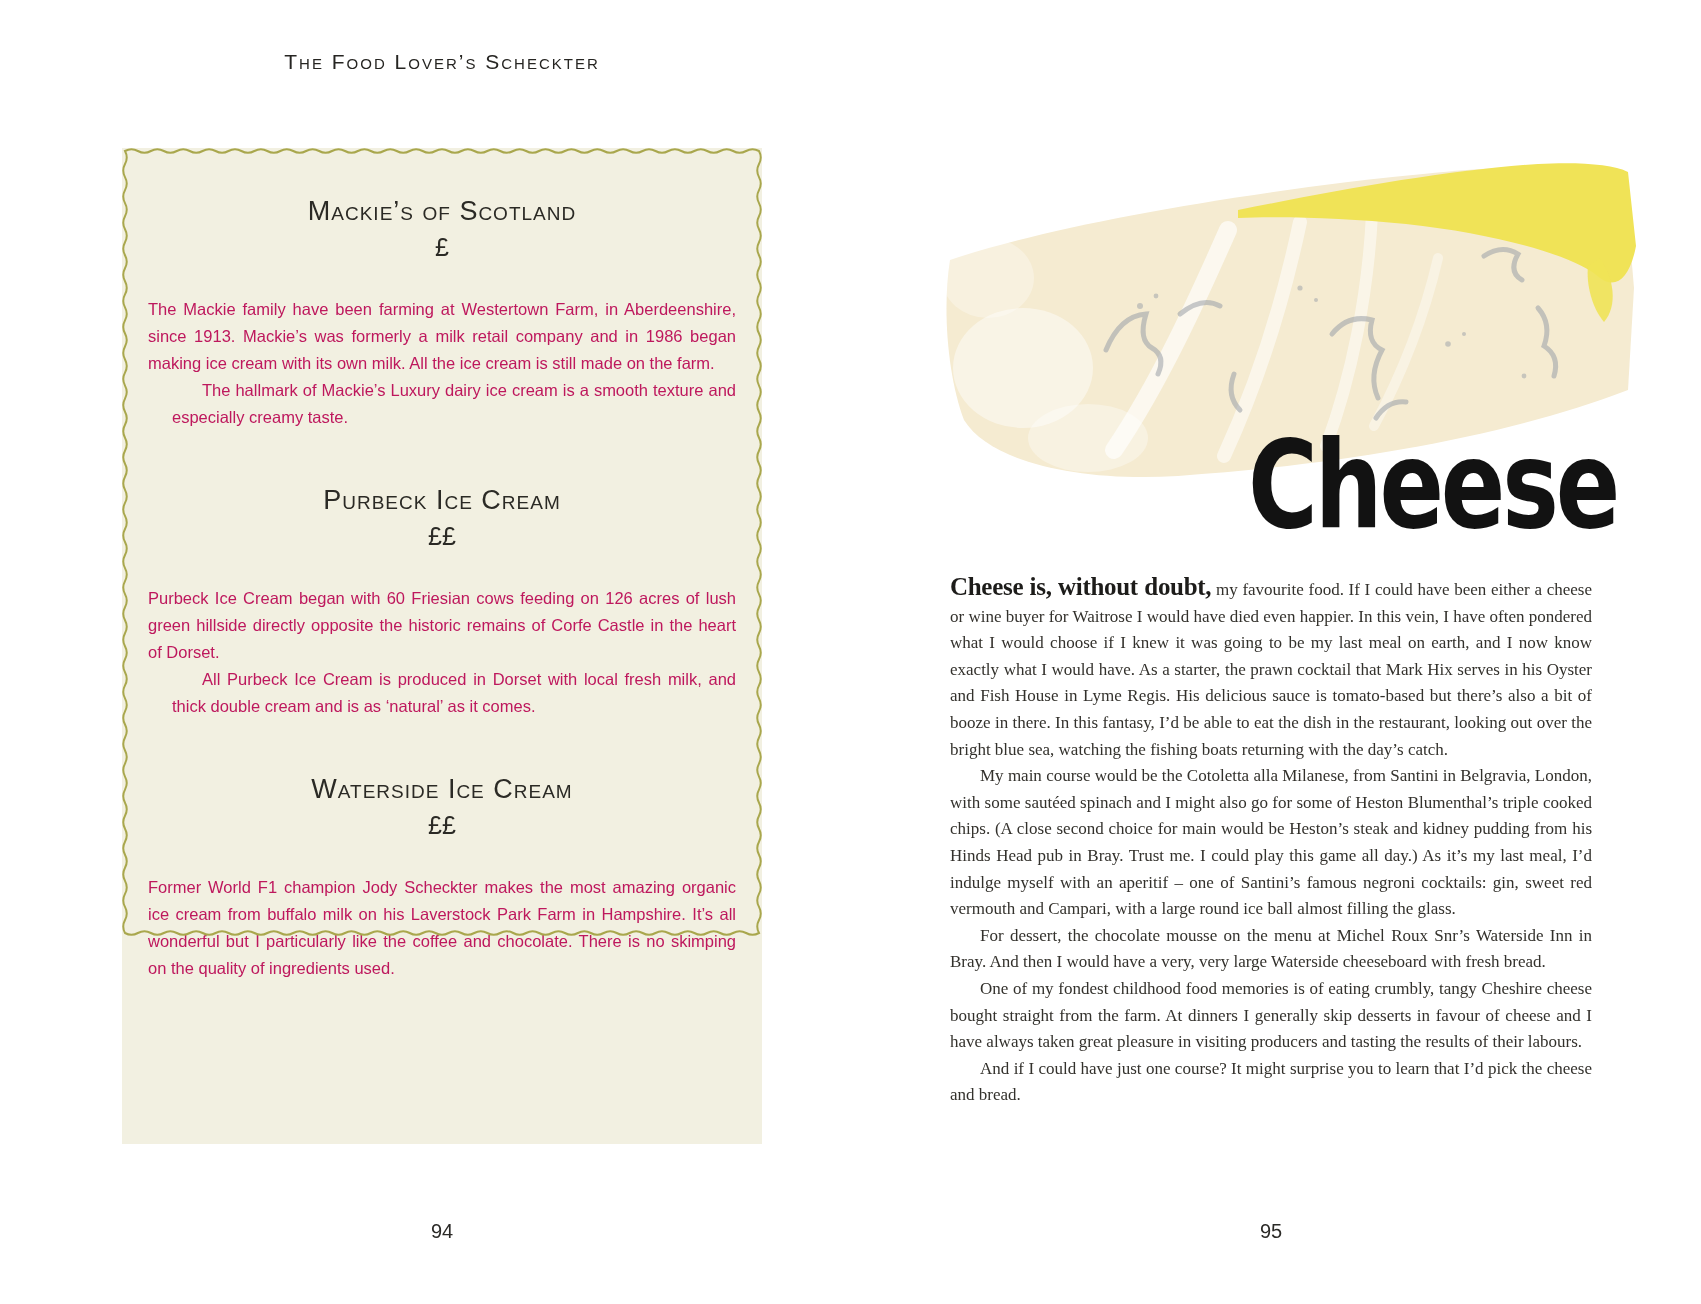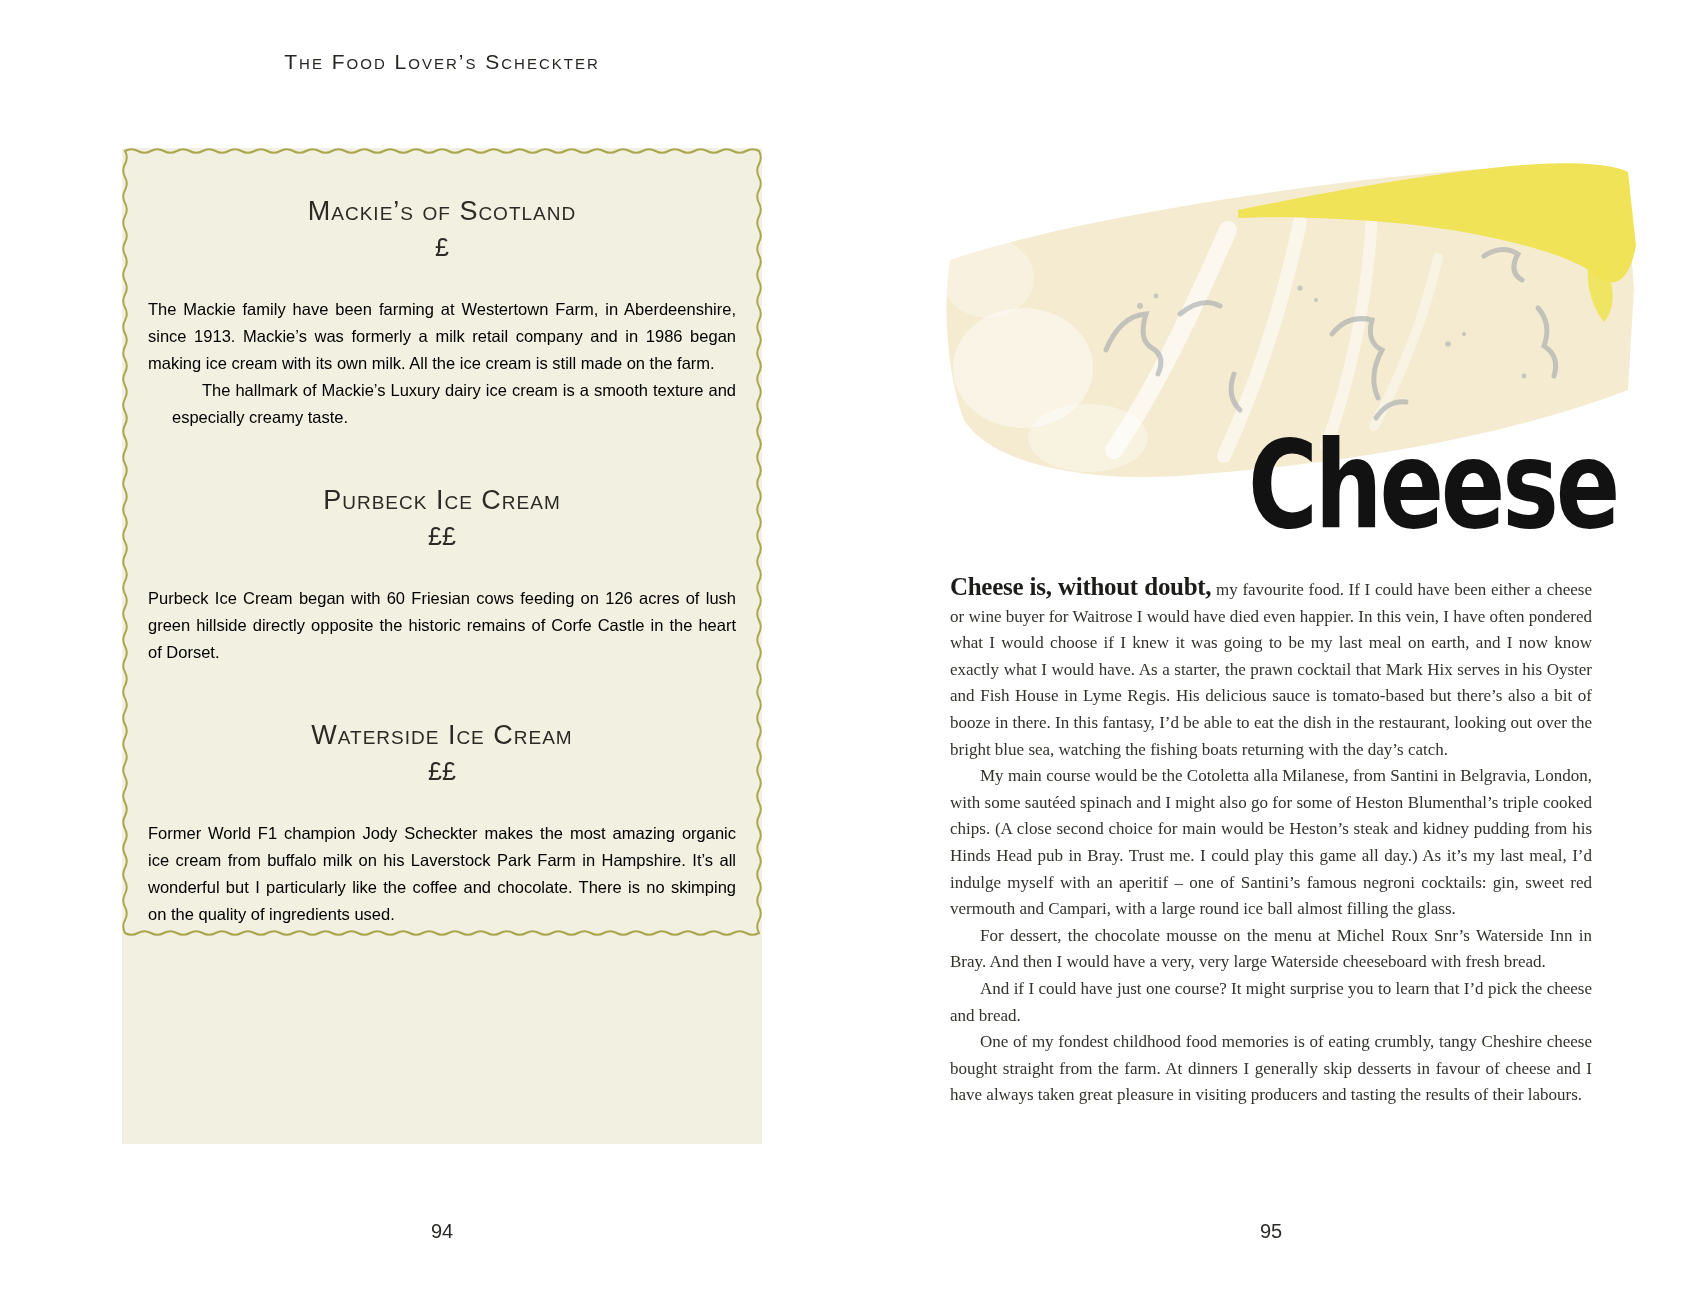--- a/index.html
+++ b/index.html
@@ -54,21 +54,21 @@
     font-size: 25px;
     color: #2b2a25;
     margin: 6px 0 0 0;
   }
   .producer-body { margin-top: 34px; }
   .producer-body p {
     margin: 0;
     font-size: 16.5px;
     line-height: 27px;
     text-align: justify;
-    color: #000000;
+    color: #be185d;
   }
   .producer-body p + p { text-indent: 30px; margin-left: 24px; }
 
   .folio {
     position: absolute;
     top: 1220px;
     text-align: center;
     font-size: 20px;
     color: #2b2a27;
   }
@@ -136,20 +136,21 @@
         <p>The Mackie family have been farming at Westertown Farm, in Aberdeenshire, since 1913. Mackie’s was formerly a milk retail company and in 1986 began making ice cream with its own milk. All the ice cream is still made on the farm.</p>
         <p>The hallmark of Mackie’s Luxury dairy ice cream is a smooth texture and especially creamy taste.</p>
       </div>
     </div>
 
     <div class="producer">
       <h2 class="producer-name">Purbeck Ice Cream</h2>
       <div class="producer-price">££</div>
       <div class="producer-body">
         <p>Purbeck Ice Cream began with 60 Friesian cows feeding on 126 acres of lush green hillside directly opposite the historic remains of Corfe Castle in the heart of Dorset.</p>
+        <p>All Purbeck Ice Cream is produced in Dorset with local fresh milk, and thick double cream and is as ‘natural’ as it comes.</p>
       </div>
     </div>
 
     <div class="producer">
       <h2 class="producer-name">Waterside Ice Cream</h2>
       <div class="producer-price">££</div>
       <div class="producer-body">
         <p>Former World F1 champion Jody Scheckter makes the most amazing organic ice cream from buffalo milk on his Laverstock Park Farm in Hampshire. It’s all wonderful but I particularly like the coffee and chocolate. There is no skimping on the quality of ingredients used.</p>
       </div>
     </div>
@@ -206,19 +207,19 @@
       </g>
     </svg>
   </div>
 
   <div class="chapter-title">Cheese</div>
 
   <div class="body-text">
     <p><span class="lead-in">Cheese is, without doubt,</span> <span>my favourite food. If I could have been either a cheese or wine buyer for Waitrose I would have died even happier. In this vein, I have often pondered what I would choose if I knew it was going to be my last meal on earth, and I now know exactly what I would have. As a starter, the prawn cocktail that Mark Hix serves in his Oyster and Fish House in Lyme Regis. His delicious sauce is tomato-based but there’s also a bit of booze in there. In this fantasy, I’d be able to eat the dish in the restaurant, looking out over the bright blue sea, watching the fishing boats returning with the day’s catch.</span></p>
     <p>My main course would be the Cotoletta alla Milanese, from Santini in Belgravia, London, with some sautéed spinach and I might also go for some of Heston Blumenthal’s triple cooked chips. (A close second choice for main would be Heston’s steak and kidney pudding from his Hinds Head pub in Bray. Trust me. I could play this game all day.) As it’s my last meal, I’d indulge myself with an aperitif – one of Santini’s famous negroni cocktails: gin, sweet red vermouth and Campari, with a large round ice ball almost filling the glass.</p>
     <p>For dessert, the chocolate mousse on the menu at Michel Roux Snr’s Waterside Inn in Bray. And then I would have a very, very large Waterside cheeseboard with fresh bread.</p>
+    <p>One of my fondest childhood food memories is of eating crumbly, tangy Cheshire cheese bought straight from the farm. At dinners I generally skip desserts in favour of cheese and I have always taken great pleasure in visiting producers and tasting the results of their labours.</p>
     <p>And if I could have just one course? It might surprise you to learn that I’d pick the cheese and bread.</p>
-    <p>One of my fondest childhood food memories is of eating crumbly, tangy Cheshire cheese bought straight from the farm. At dinners I generally skip desserts in favour of cheese and I have always taken great pleasure in visiting producers and tasting the results of their labours.</p>
   </div>
 
   <div class="folio folio-right">95</div>
 
 </div>
 
 </body></html>

